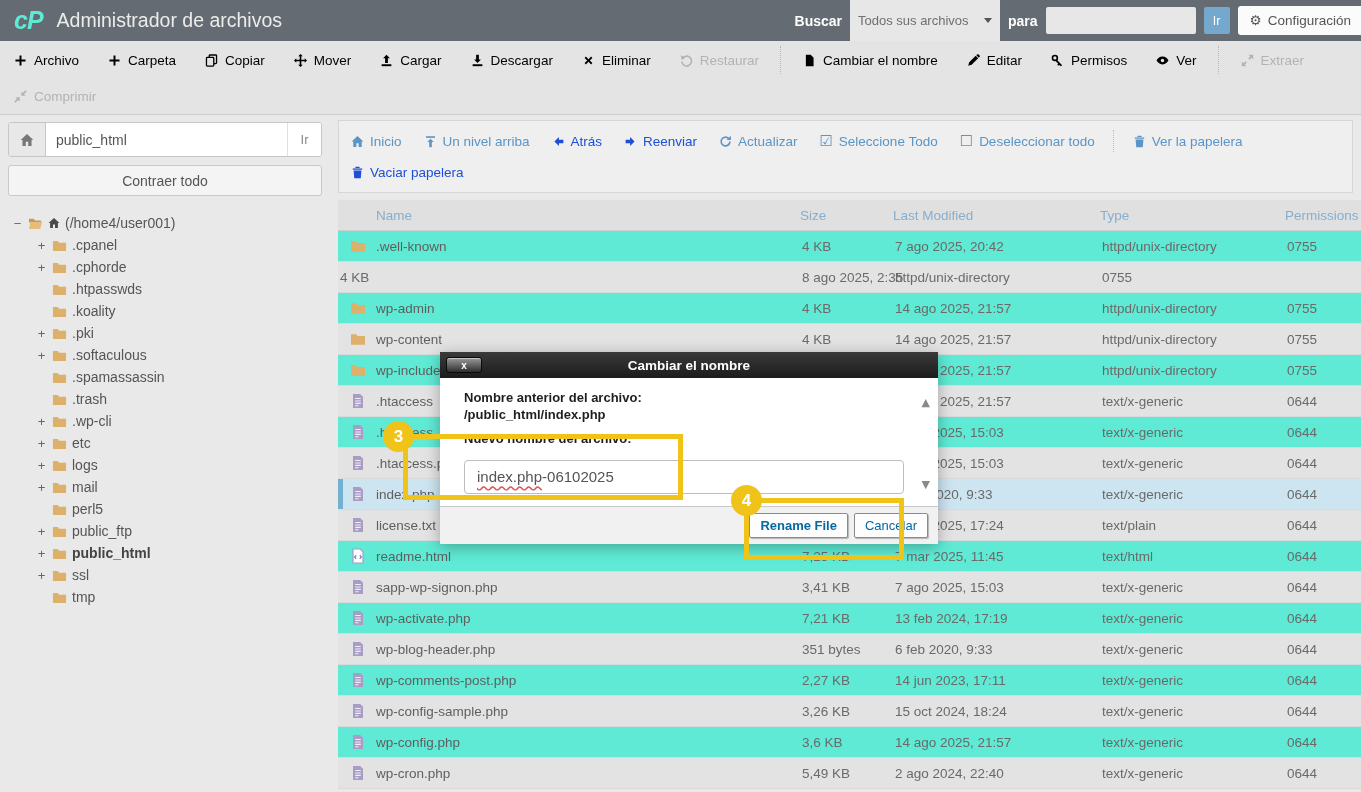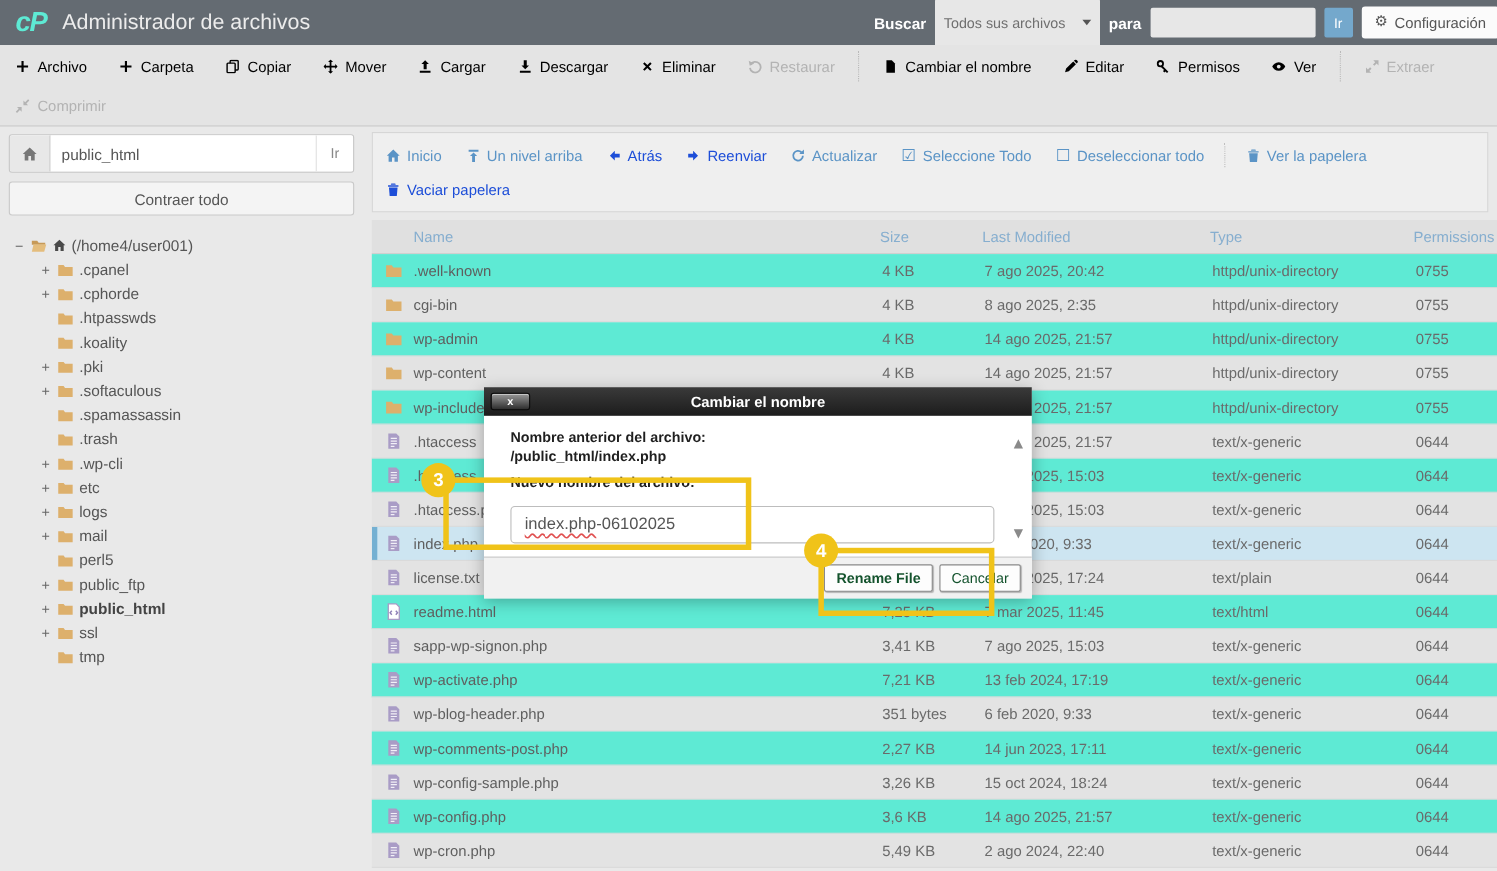--- a/index.html
+++ b/index.html
@@ -82,21 +82,21 @@
   .dlabel{font-size:13px;font-weight:bold;color:#1f1f1f;line-height:1.3}
   .doldblock{margin-bottom:7px}
   .dinput{margin-top:12px;height:34px;width:440px;box-sizing:border-box;border:1px solid #bdbdbd;
           border-radius:4px;display:flex;align-items:center;padding-left:12px;font-size:15px;color:#555;background:#fff}
   .squiggle{text-decoration:underline;text-decoration-style:wavy;text-decoration-color:#e05050;text-underline-offset:3px}
   .dscroll{position:absolute;right:8px;color:#8a8a8a;font-size:11px;font-family:"DejaVu Sans",sans-serif;cursor:pointer}
   .dscroll.up{top:18px}.dscroll.down{top:100px}
   .dfoot{height:37px;background:#f1f1f1;border-top:1px solid #c9c9c9;display:flex;align-items:center;
          justify-content:flex-end;gap:6px;padding-right:10px}
   .dbtn{height:25px;padding:0 10px;background:#fdfdfd;border:1px solid #8a8a8a;border-radius:2px;
-        font-size:13px;color:#14532d;cursor:pointer;box-shadow:1px 1px 1px rgba(0,0,0,.25);
+        font-size:13px;color:#0369a1;cursor:pointer;box-shadow:1px 1px 1px rgba(0,0,0,.25);
         font-family:"Liberation Sans",sans-serif}
   .dbtn.primary{font-weight:bold}
   
   .annbox{position:absolute;border:5px solid #f0c319;box-sizing:border-box;z-index:50;pointer-events:none}
   #box3{left:403px;top:434px;width:280px;height:66px}
   #box4{left:744px;top:498px;width:160px;height:62px}
   .anncircle{position:absolute;width:31px;height:31px;border-radius:50%;background:#f0c319;color:#fff;
              font-weight:bold;font-size:17px;display:flex;align-items:center;justify-content:center;z-index:51;pointer-events:none}
   #c3{left:383px;top:421px}
   #c4{left:731px;top:485px}
@@ -447,26 +447,20 @@
               <path d="M1 3.2h5.2l1.4 1.9H15v8.7H1z" fill="#ddb06c"></path>
             </svg>
             <span>.well-known</span>
           </div>
           <div class="cell">4 KB</div>
           <div class="cell">7 ago 2025, 20:42</div>
           <div class="cell">httpd/unix-directory</div>
           <div class="cell">0755</div>
         </div>
         <div class="trow even">
-          <div class="cname">
-            <svg class="ic" viewBox="0 0 16 16">
-              <path d="M1 3.2h5.2l1.4 1.9H15v8.7H1z" fill="#ddb06c"></path>
-            </svg>
-            <span>cgi-bin</span>
-          </div>
           <div class="cell">4 KB</div>
           <div class="cell">8 ago 2025, 2:35</div>
           <div class="cell">httpd/unix-directory</div>
           <div class="cell">0755</div>
         </div>
         <div class="trow odd">
           <div class="cname">
             <svg class="ic" viewBox="0 0 16 16">
               <path d="M1 3.2h5.2l1.4 1.9H15v8.7H1z" fill="#ddb06c"></path>
             </svg>

